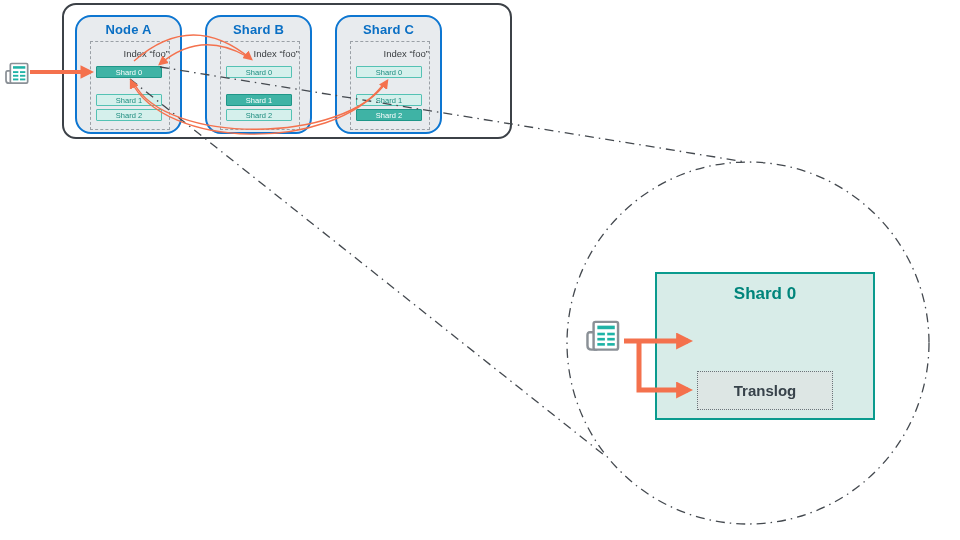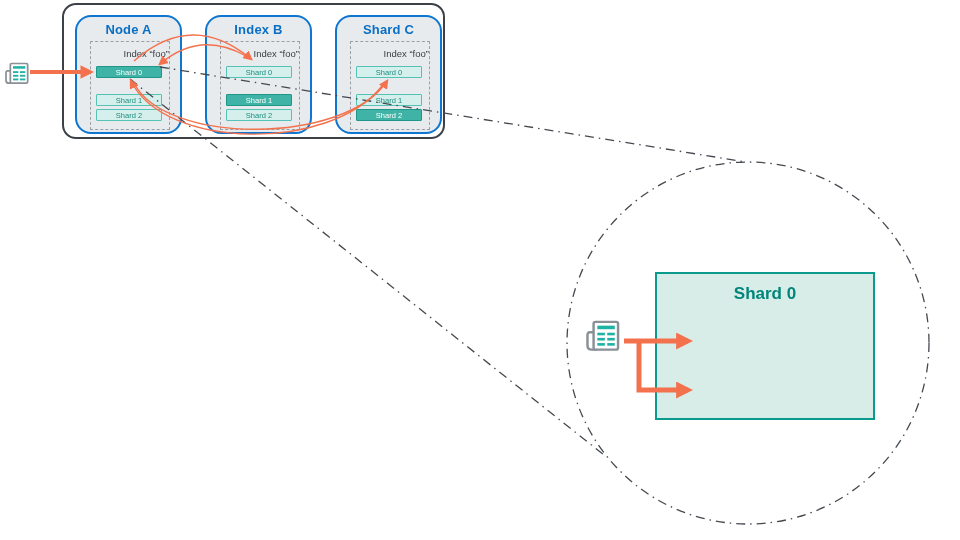--- a/index.html
+++ b/index.html
@@ -1,21 +1,21 @@
 <!DOCTYPE html>
 <html><head>
 <meta charset="utf-8">
 <style>
   * { box-sizing: border-box; margin: 0; padding: 0; }
   html, body { width: 960px; height: 540px; background: #ffffff; font-family: "Liberation Sans", sans-serif; }
   #stage { position: relative; width: 960px; height: 540px; background: #ffffff; overflow: hidden; }
 
   
   .cluster-box {
-    position: absolute; left: 62px; top: 3px; width: 383px; height: 136px;
+    position: absolute; left: 62px; top: 3px; width: 450px; height: 136px;
     background: #ffffff; border: 2.5px solid #3c4147; border-radius: 14px;
   }
   .node {
     position: absolute; top: 10px; width: 107px; height: 119px;
     background: #e8ebee; border: 2.5px solid #0d76d1; border-radius: 16px;
   }
   .node-a { left: 11px; } .node-b { left: 141px; } .node-c { left: 271px; }
   .node-title {
     margin-top: 5px; text-align: center;
     font-size: 13px; font-weight: bold; color: #0a6fc4; letter-spacing: .2px;
@@ -67,21 +67,21 @@
       <div class="node-title">Node A</div>
       <div class="index-box">
         <div class="index-title">Index “foo”</div>
       </div>
       <div class="shard primary shard-r0">Shard 0</div>
       <div class="shard replica shard-r1">Shard 1</div>
       <div class="shard replica shard-r2">Shard 2</div>
     </div>
 
     <div class="node node-b">
-      <div class="node-title">Index B</div>
+      <div class="node-title">Shard B</div>
       <div class="index-box">
         <div class="index-title">Index “foo”</div>
       </div>
       <div class="shard replica shard-r0">Shard 0</div>
       <div class="shard primary shard-r1">Shard 1</div>
       <div class="shard replica shard-r2">Shard 2</div>
     </div>
 
     <div class="node node-c">
       <div class="node-title">Shard C</div>
@@ -89,20 +89,21 @@
         <div class="index-title">Index “foo”</div>
       </div>
       <div class="shard replica shard-r0">Shard 0</div>
       <div class="shard replica shard-r1">Shard 1</div>
       <div class="shard primary shard-r2">Shard 2</div>
     </div>
   </div>
 
   <div class="shard-detail">
     <div class="shard-detail-title">Shard 0</div>
+    <div class="component comp-1">Translog</div>
   </div>
 
   <svg class="doc-icon doc-icon-small" viewBox="0 0 36 34">
     <path d="M8,13 H4 Q1.5,13 1.5,16 V27 Q1.5,31.5 6,31.5 H12" fill="#ffffff" stroke="#8a9096" stroke-width="2.6"></path>
     <rect x="8" y="2" width="26" height="29.5" rx="2" fill="#ffffff" stroke="#8a9096" stroke-width="2.6"></rect>
     <rect x="12" y="6" width="18.5" height="3.8" fill="#1fb3a6"></rect>
     <rect x="12" y="13.5" width="8" height="2.8" fill="#1fb3a6"></rect>
     <rect x="22.5" y="13.5" width="8" height="2.8" fill="#1fb3a6"></rect>
     <rect x="12" y="19" width="8" height="2.8" fill="#1fb3a6"></rect>
     <rect x="22.5" y="19" width="8" height="2.8" fill="#1fb3a6"></rect>

